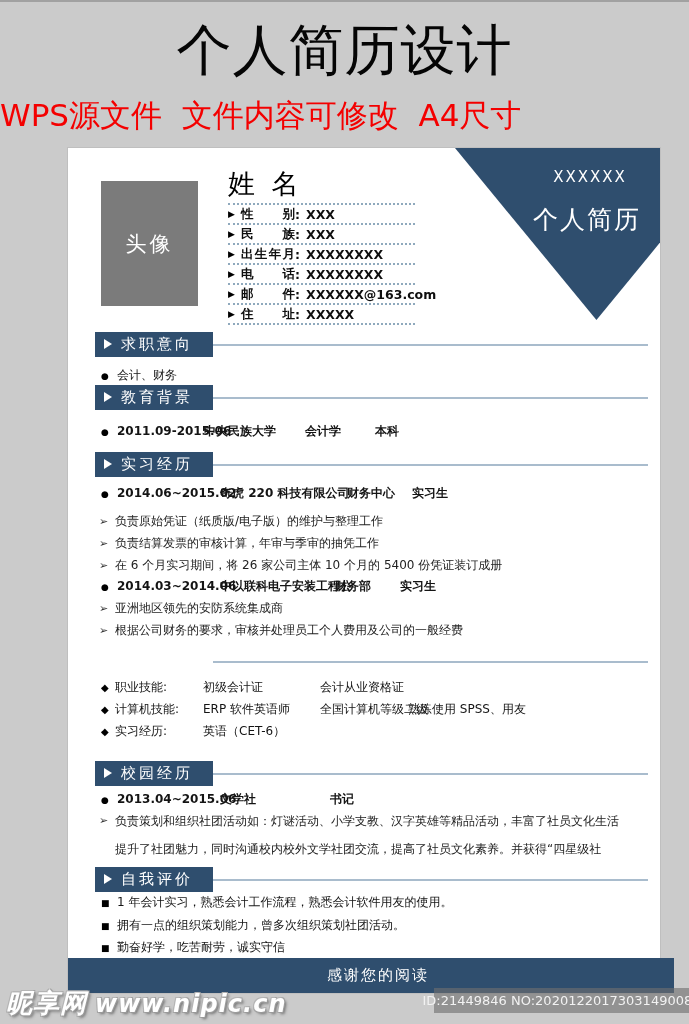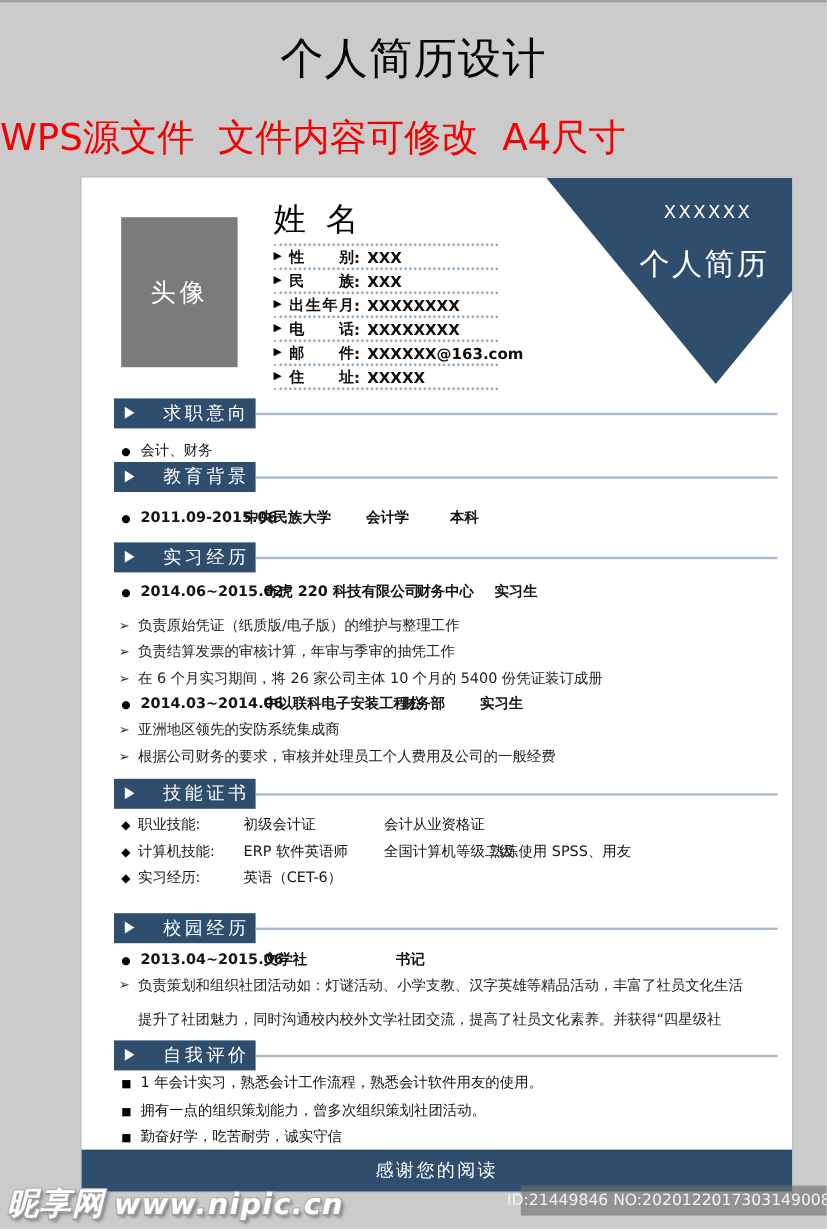--- a/index.html
+++ b/index.html
@@ -7,21 +7,21 @@
     width:689px;height:1024px;position:relative;overflow:hidden;
     background:#cbcbcb;
     font-family:"DejaVu Sans","Liberation Sans",sans-serif;
     -webkit-font-smoothing:antialiased;
   }
   .frame-top{position:absolute;top:0;left:0;right:0;height:2px;background:#8f8f8f;opacity:.7;}
 
   
   .banner-title{
     position:absolute;top:20px;left:0;width:100%;text-align:center;
-    font-size:36px;line-height:60px;color:#050505;font-weight:500;letter-spacing:1px;
+    font-size:55px;line-height:60px;color:#050505;font-weight:500;letter-spacing:1px;
   }
   .banner-sub{
     position:absolute;top:96px;left:0;width:100%;text-align:left;
     font-size:31px;line-height:38px;color:#f40000;font-weight:500;white-space:pre;
   }
 
   
   .page{
     position:absolute;left:68px;top:148px;width:592px;height:845px;background:#ffffff;
     box-shadow:0 0 0 1px rgba(0,0,0,0.06);
@@ -58,21 +58,21 @@
   }
   .c-arrow{font-size:9px;width:13px;color:#000;flex:0 0 auto;}
   .c-label{display:inline-block;width:54px;text-align-last:justify;text-align:justify;flex:0 0 auto;}
   .c-colon{margin-right:6px;}
   .c-value{white-space:nowrap;}
 
   
   .sec-h{
     position:absolute;left:27px;width:118px;height:25px;background:#2f4e6e;color:#fff;
     font-size:15px;font-weight:500;letter-spacing:3px;
-    display:flex;align-items:center;padding-left:41px;box-sizing:border-box;
+    display:flex;align-items:center;padding-left:26px;box-sizing:border-box;
   }
   .sec-h::before{
     content:"";position:absolute;left:9px;top:7px;width:0;height:0;
     border-left:8px solid #fff;border-top:5.5px solid transparent;border-bottom:5.5px solid transparent;
   }
   .sec-line{position:absolute;left:145px;width:435px;height:2px;background:#a9bccd;}
 
   
   .row{position:absolute;left:33px;right:12px;display:flex;align-items:baseline;
     font-size:12px;color:#141414;white-space:nowrap;}
@@ -90,21 +90,21 @@
   .sq{width:16px;font-size:9px;flex:0 0 auto;color:#000;}
 
   .campus-para{position:absolute;left:31px;display:flex;align-items:flex-start;
     font-size:12px;color:#222;}
   .campus-text{width:515px;line-height:28px;white-space:normal;}
 
   
   .page-footer{
     position:absolute;left:0;bottom:0;width:100%;height:35px;background:#2f4e6e;
     color:#fff;display:flex;align-items:center;justify-content:center;
-    font-size:15px;letter-spacing:2px;
+    font-size:15px;letter-spacing:2px;padding-left:14px;
   }
 
   
   .wm-logo{
     position:absolute;left:6px;bottom:3px;color:#fff;font-style:italic;font-weight:bold;
     font-size:26px;letter-spacing:1px;
     text-shadow:1px 1px 0 #9a9a9a,-1px -1px 0 #b5b5b5,1px -1px 0 #a5a5a5,-1px 1px 0 #a5a5a5,2px 2px 3px rgba(90,90,90,.8);
     white-space:nowrap;
   }
   .wm-site{font-size:24px;margin-left:8px;}
@@ -221,21 +221,20 @@
   </div>
   <div class="sub-row" style="top:452px;">
     <span class="sub-arrow">➢</span>
     <span>亚洲地区领先的安防系统集成商</span>
   </div>
   <div class="sub-row" style="top:474px;">
     <span class="sub-arrow">➢</span>
     <span>根据公司财务的要求，审核并处理员工个人费用及公司的一般经费</span>
   </div>
 
-  <div class="sec-h" style="top:501px;">技能证书</div>
   <div class="sec-line" style="top:513px;"></div>
 
   <div class="row" style="top:531px;">
     <span class="s-diamond">◆</span>
     <span class="s-label">职业技能:</span>
     <span class="s-c1">初级会计证</span>
     <span class="s-c2">会计从业资格证</span>
     <span></span>
   </div>
   <div class="row" style="top:553px;">

